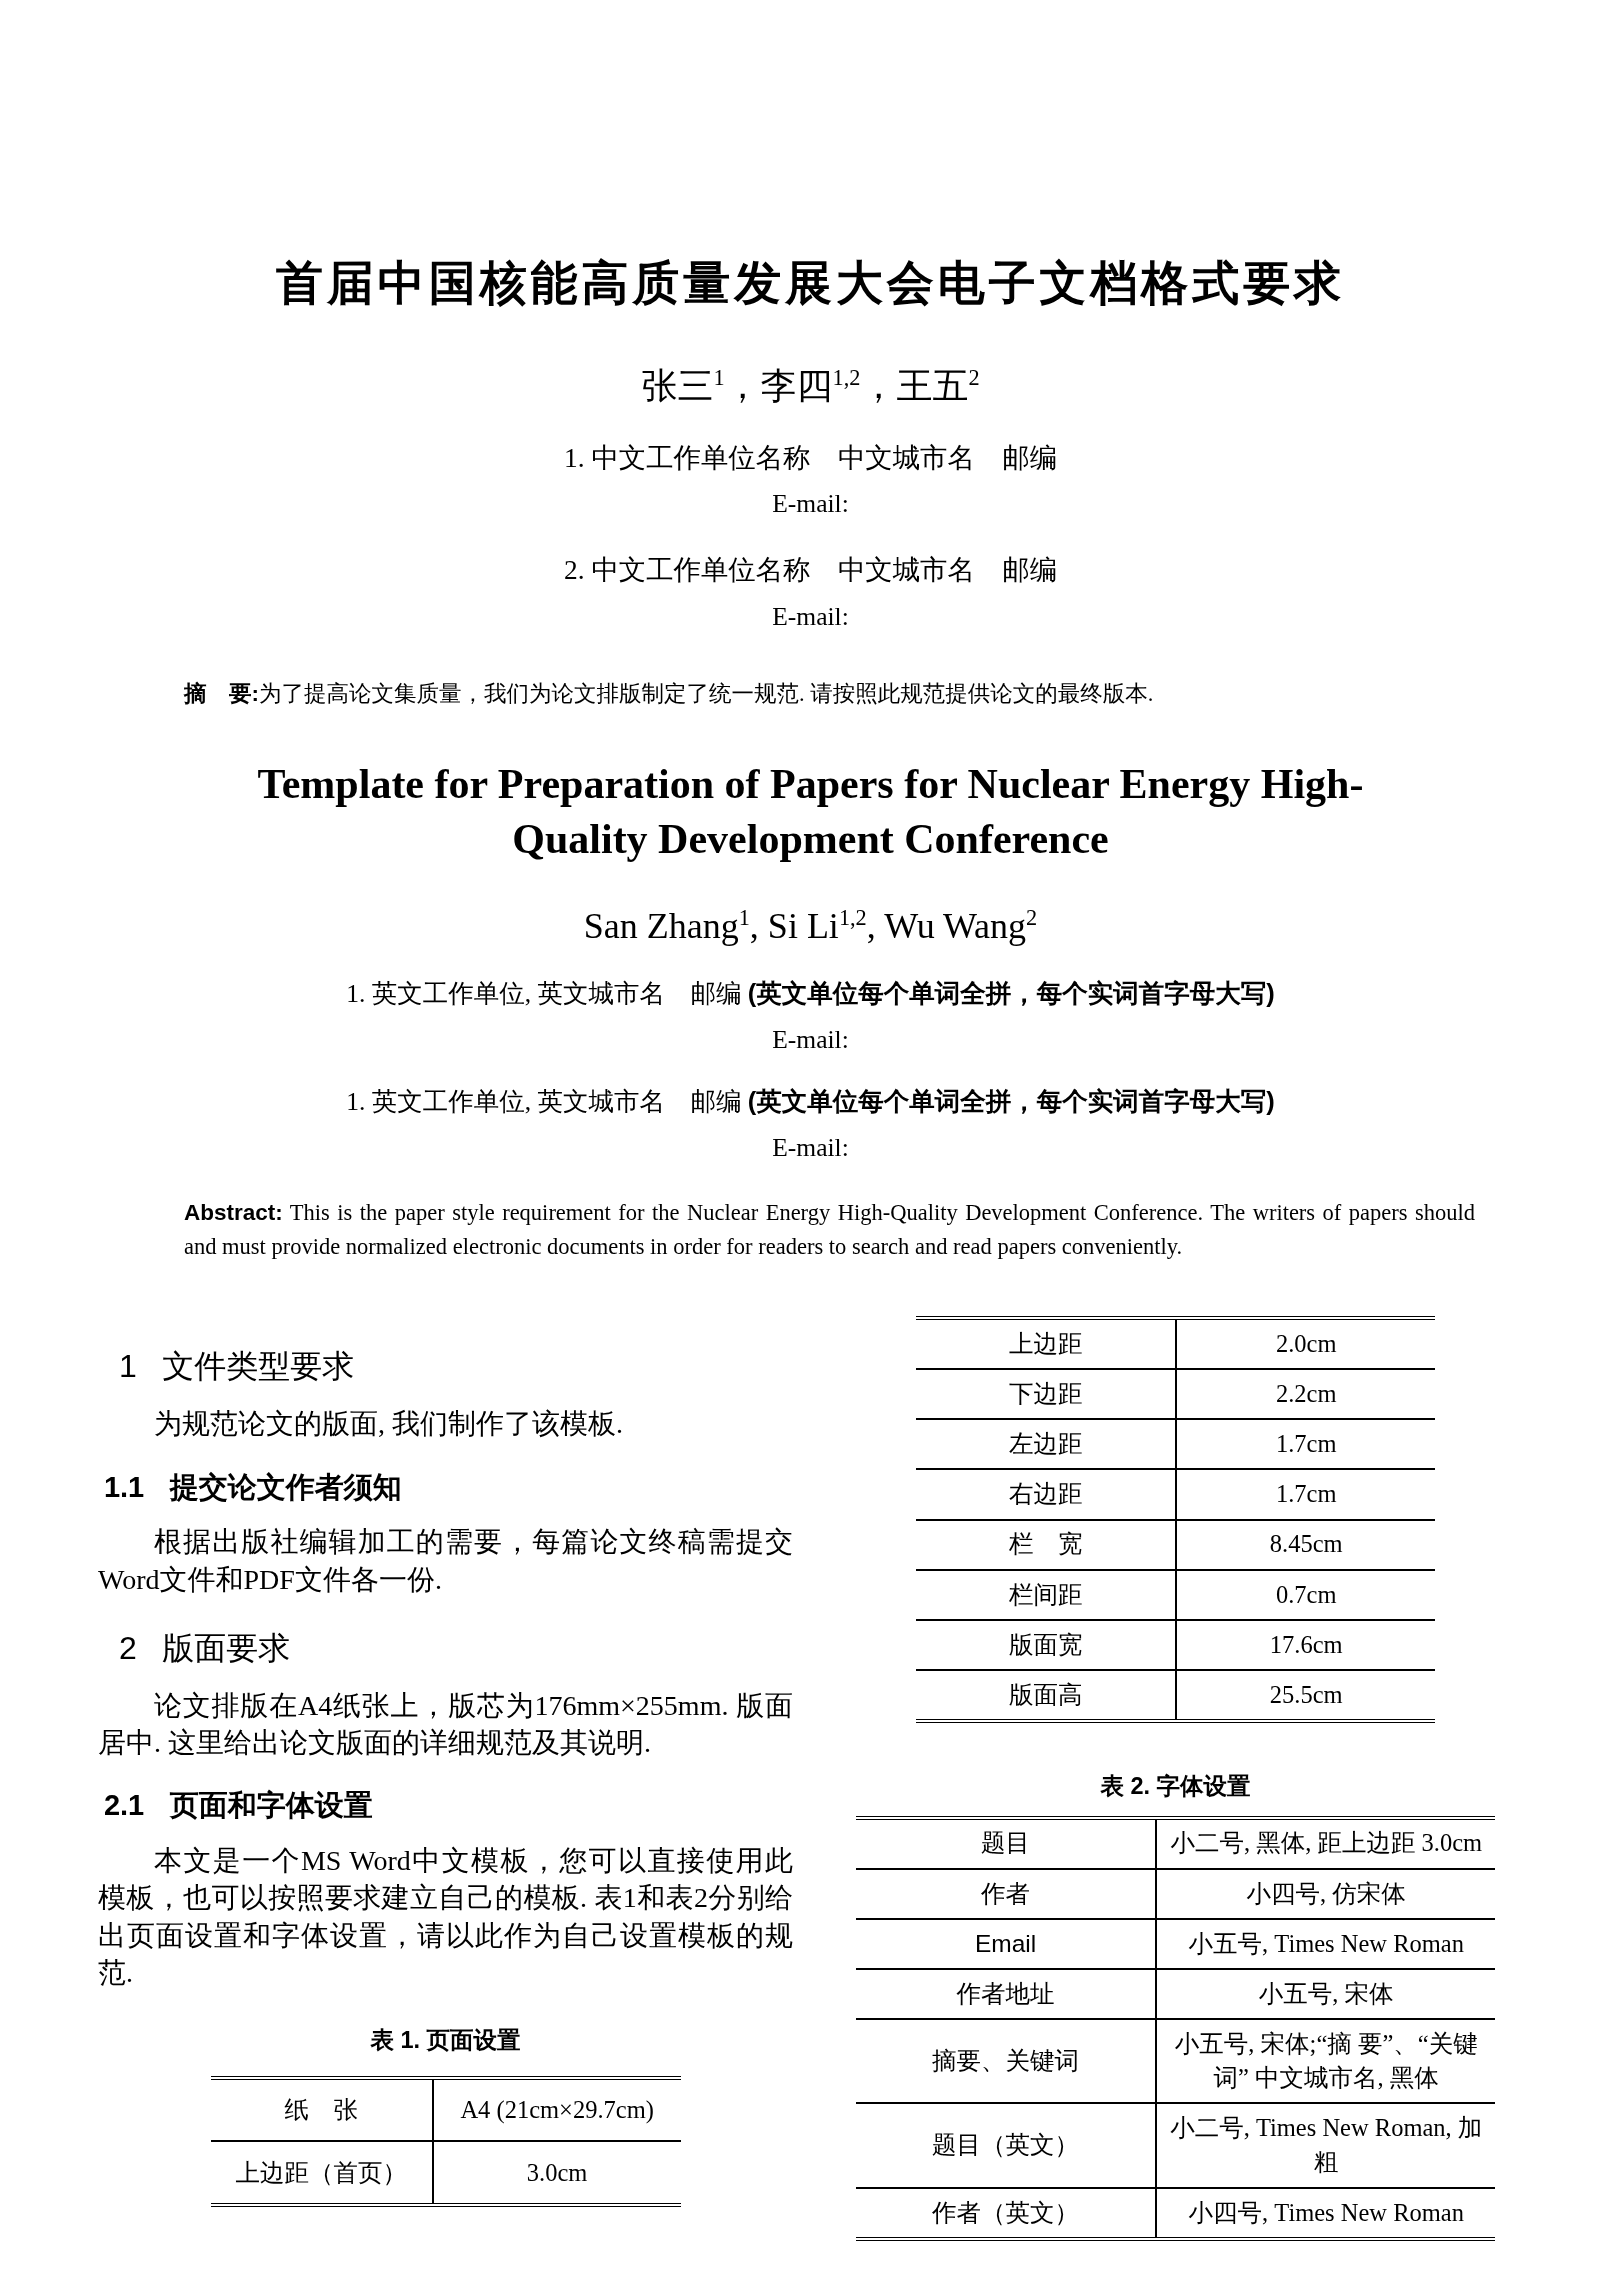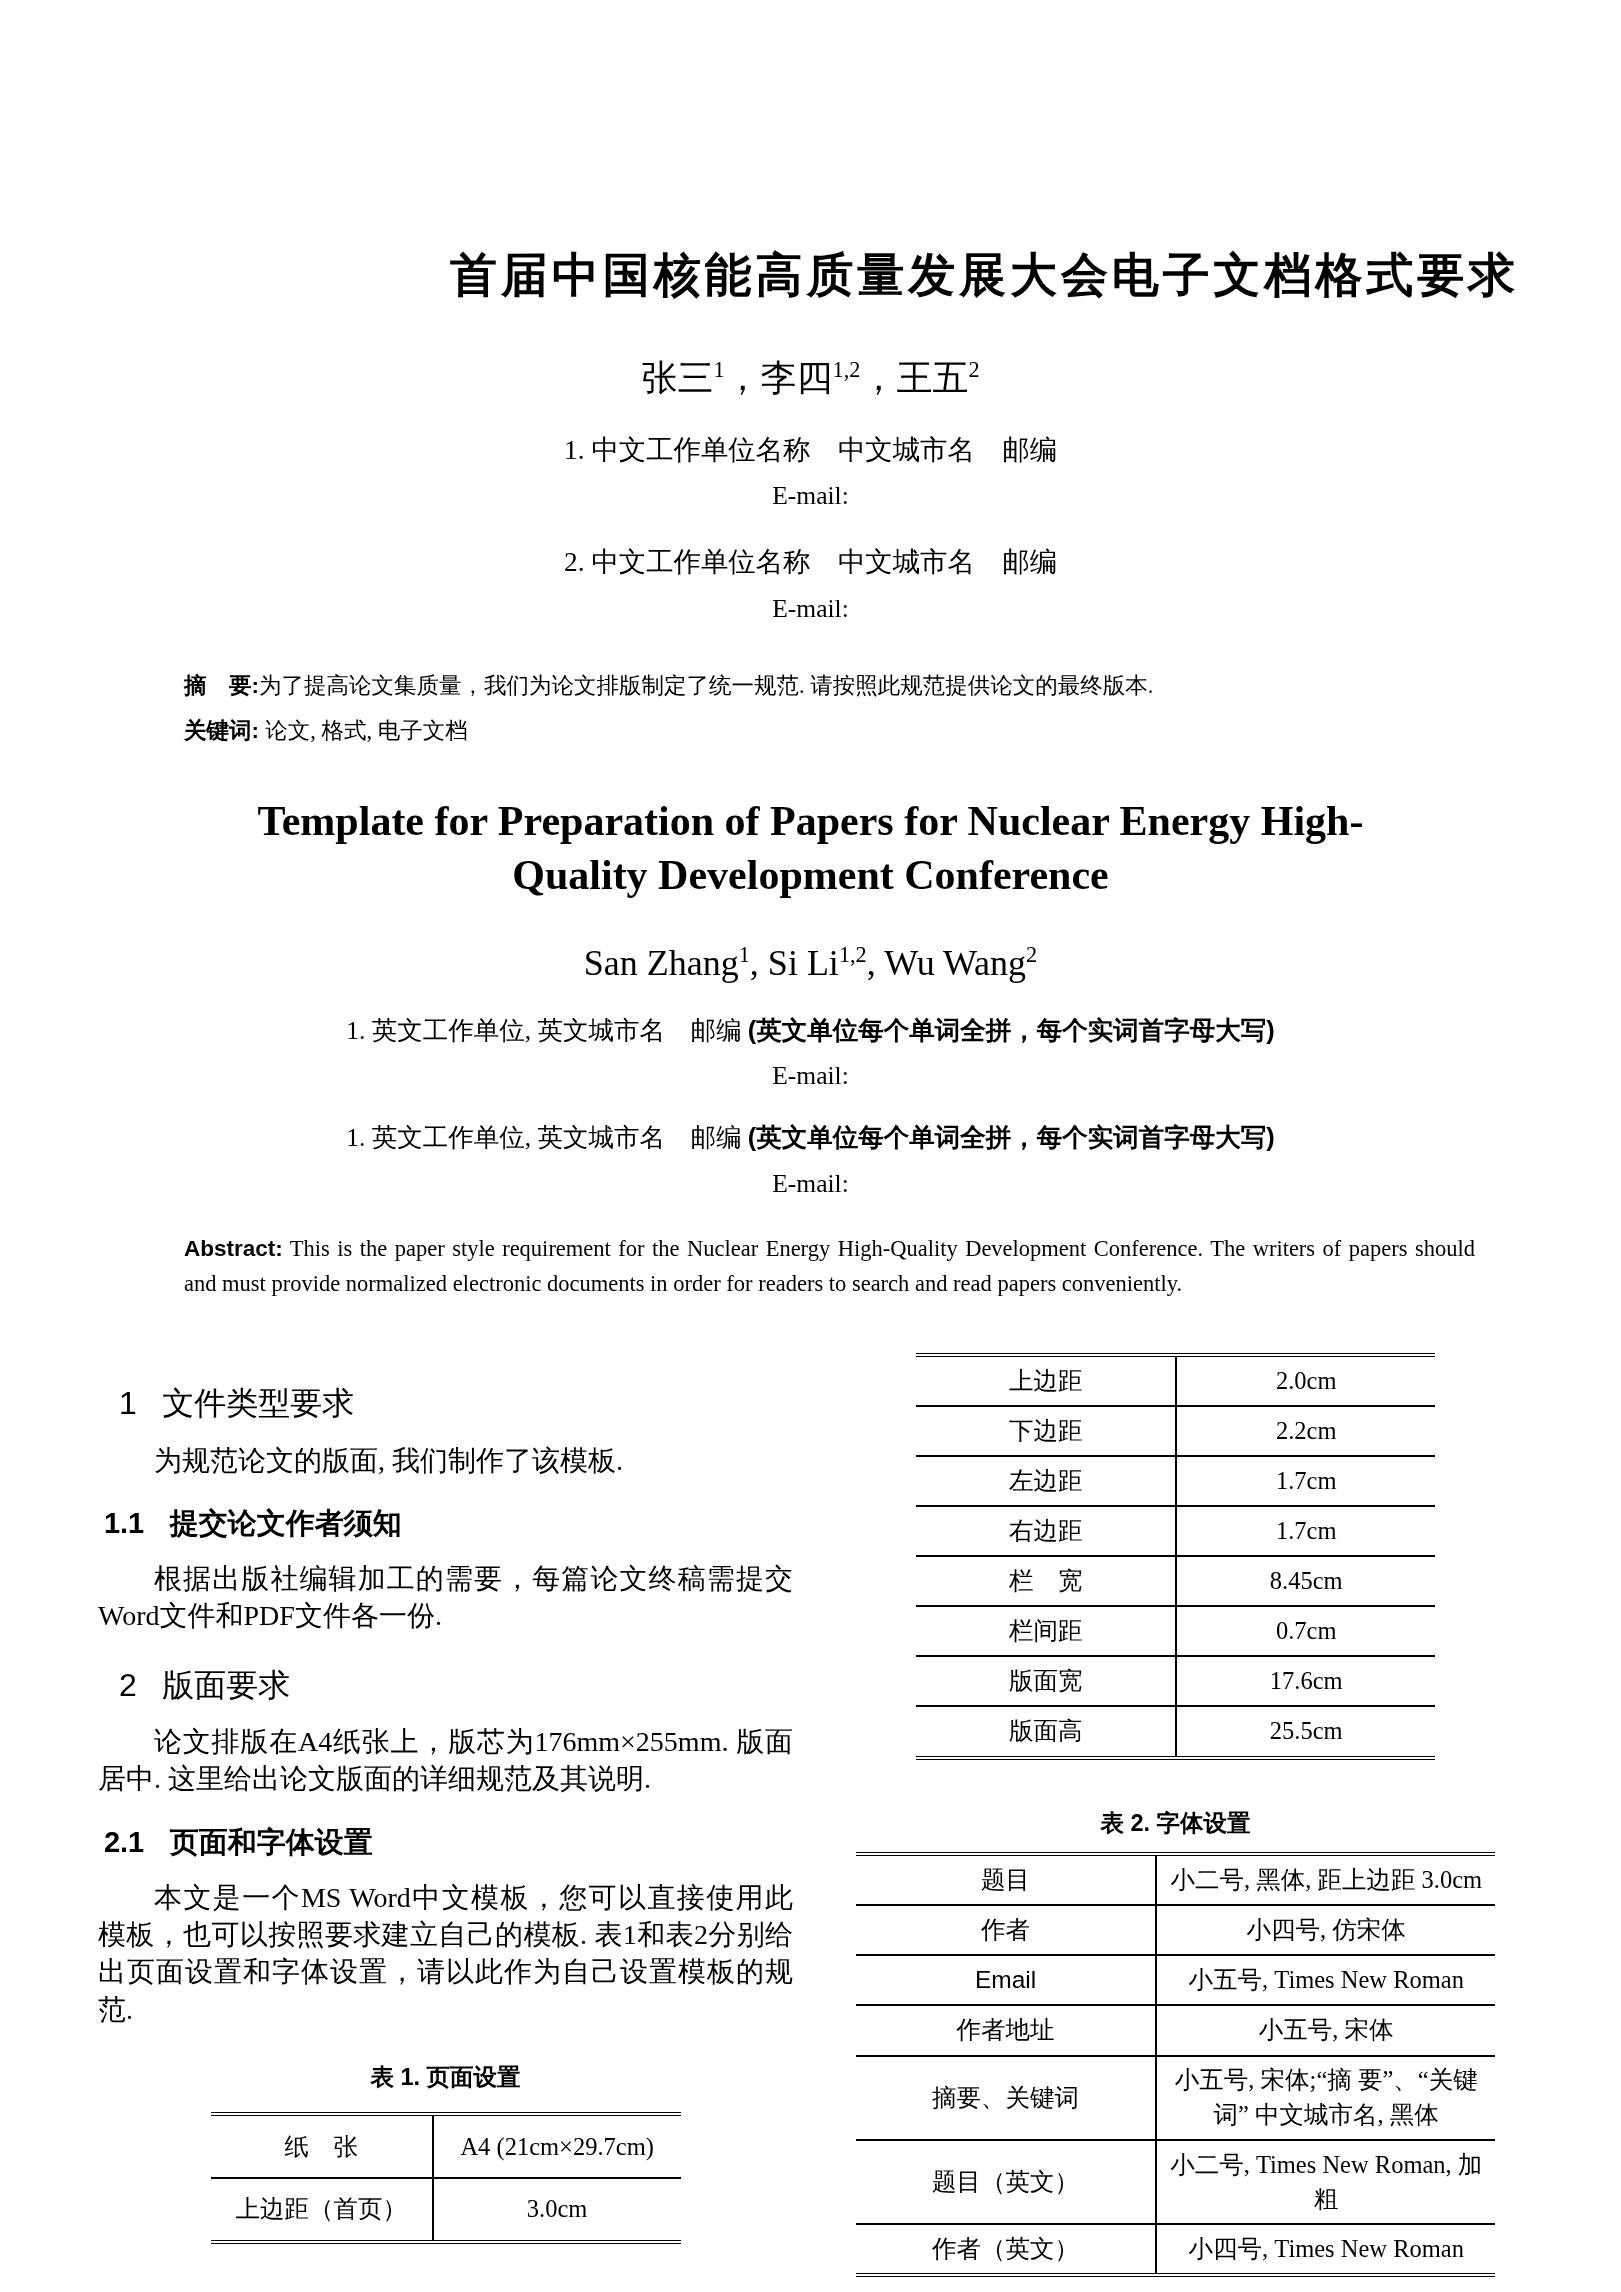--- a/index.html
+++ b/index.html
@@ -6,21 +6,21 @@
   .page{
     width:1621px;height:2293px;box-sizing:border-box;
     background:#fff;color:#000;
     padding:245px 98px 0 98px;
     font-family:"Liberation Serif",serif;
     overflow:hidden;position:relative;
   }
   .center{text-align:center;}
   .title-zh{
     font-family:"Liberation Sans",sans-serif;font-weight:bold;
-    font-size:47px;line-height:1.1;letter-spacing:3.9px;margin:4px;text-align:right;
+    font-size:47px;line-height:1.1;letter-spacing:3.9px;margin:12px;
   }
   .authors{margin-top:53px;font-size:36px;}
   .authors sup{font-size:62%;}
   .affil{margin-top:29px;font-size:27.4px;}
   .affil-en{font-size:25.5px;}
   .affil-en .note{font-family:"Liberation Sans",sans-serif;font-weight:bold;}
   .email{margin-top:13.7px;font-size:25.5px;}
   .mt34{margin-top:33px;}
   .mt30{margin-top:29px;}
   .abs-block{
@@ -87,23 +87,20 @@
 
   <div class="affil center">1. 中文工作单位名称　中文城市名　邮编</div>
   <div class="email center">E-mail:</div>
 
   <div class="affil center mt34">2. 中文工作单位名称　中文城市名　邮编</div>
   <div class="email center">E-mail:</div>
 
   <div class="abs-block">
     <span class="lbl">摘　要</span><span class="lbl">:</span><span>为了提高论文集质量，我们为论文排版制定了统一规范. 请按照此规范提供论文的最终版本.</span>
   </div>
-  <div class="abs-block kw-block">
-    <span class="lbl">关键词</span><span class="lbl">: </span><span>论文, 格式, 电子文档</span>
-  </div>
 
   <h1 class="title-en center">Template for Preparation of Papers for Nuclear Energy High-Quality Development Conference</h1>
 
   <div class="authors center" style="margin-top:39px;">
     <span>San Zhang</span><sup>1</sup><span>, </span><span>Si Li</span><sup>1,2</sup><span>, </span><span>Wu Wang</span><sup>2</sup>
   </div>
 
   <div class="affil affil-en center">
     <span>1. 英文工作单位, 英文城市名　邮编 </span><span class="note">(英文单位每个单词全拼，每个实词首字母大写)</span>
   </div>

